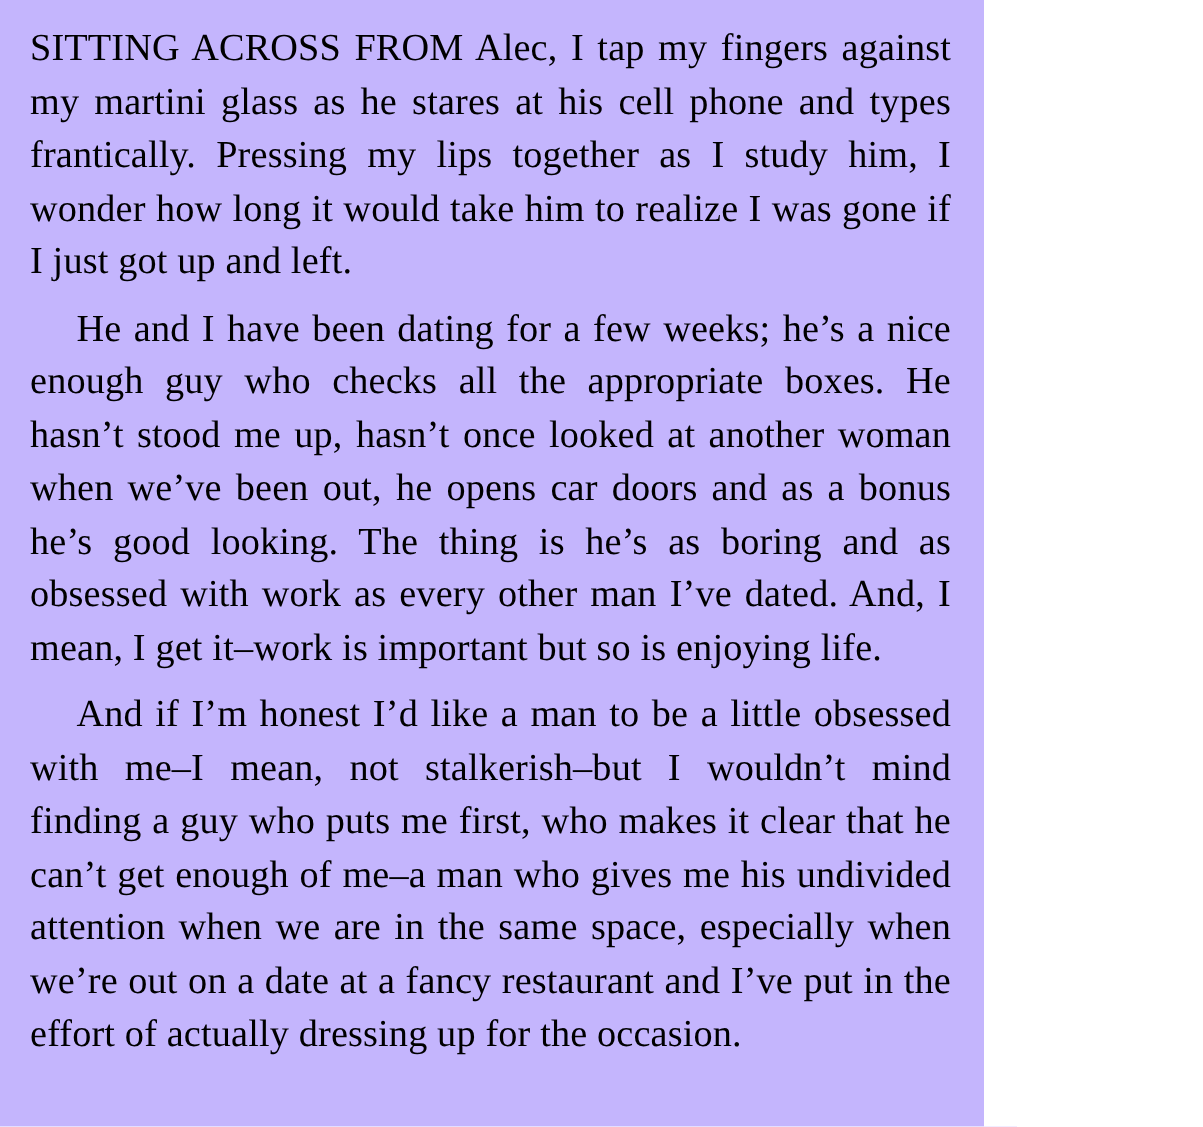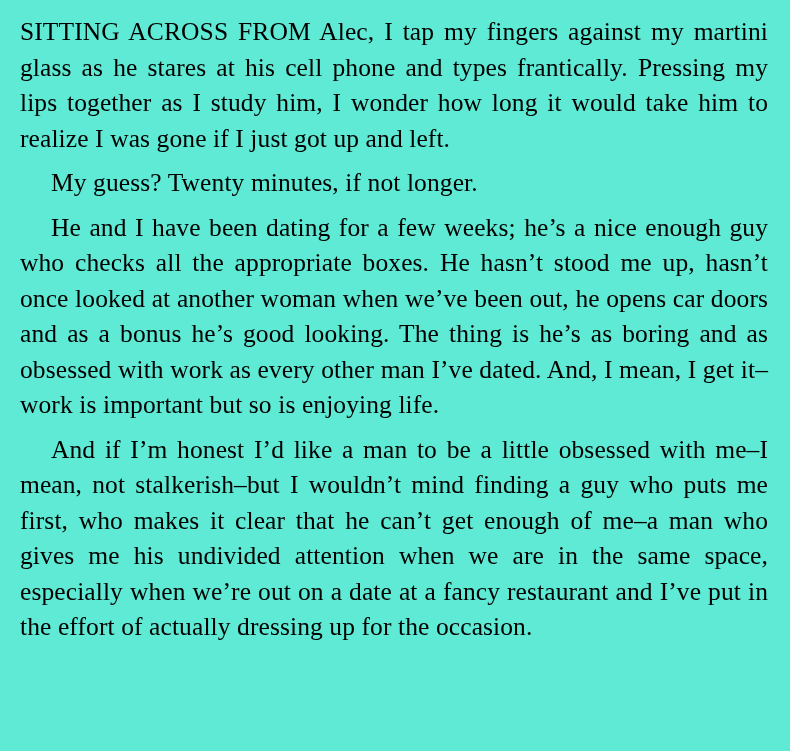--- a/index.html
+++ b/index.html
@@ -9,24 +9,24 @@
   }
   body {
     width: 802px;
     height: 751px;
     overflow: hidden;
     font-family: "Liberation Serif", "DejaVu Serif", serif;
     color: #000000;
   }
   .page {
     box-sizing: border-box;
-    width: 790px;
+    width: 656px;
     height: 751px;
     padding: 14px 22px 15px 20px;
-    background: #5eead4;
+    background: #c4b5fd;
   }
   .body-text {
     font-size: 25.5px;
     line-height: 35.5px;
     text-align: justify;
     text-justify: inter-word;
     letter-spacing: 0.1px;
   }
   .para {
     margin: 0;
@@ -41,17 +41,16 @@
     
     font-size: 25.5px;
   }
 </style>
 </head>
 <body>
 
 <div class="page">
   <div class="body-text">
     <p class="para smallcaps-open">SITTING ACROSS FROM Alec, I tap my fingers against my martini glass as he stares at his cell phone and types frantically. Pressing my lips together as I study him, I wonder how long it would take him to realize I was gone if I just got up and left.</p>
-    <p class="para indent">My guess? Twenty minutes, if not longer.</p>
     <p class="para indent">He and I have been dating for a few weeks; he’s a nice enough guy who checks all the appropriate boxes. He hasn’t stood me up, hasn’t once looked at another woman when we’ve been out, he opens car doors and as a bonus he’s good looking. The thing is he’s as boring and as obsessed with work as every other man I’ve dated. And, I mean, I get it–work is important but so is enjoying life.</p>
     <p class="para indent">And if I’m honest I’d like a man to be a little obsessed with me–I mean, not stalkerish–but I wouldn’t mind finding a guy who puts me first, who makes it clear that he can’t get enough of me–a man who gives me his undivided attention when we are in the same space, especially when we’re out on a date at a fancy restaurant and I’ve put in the effort of actually dressing up for the occasion.</p>
   </div>
 </div>
 
 </body></html>

